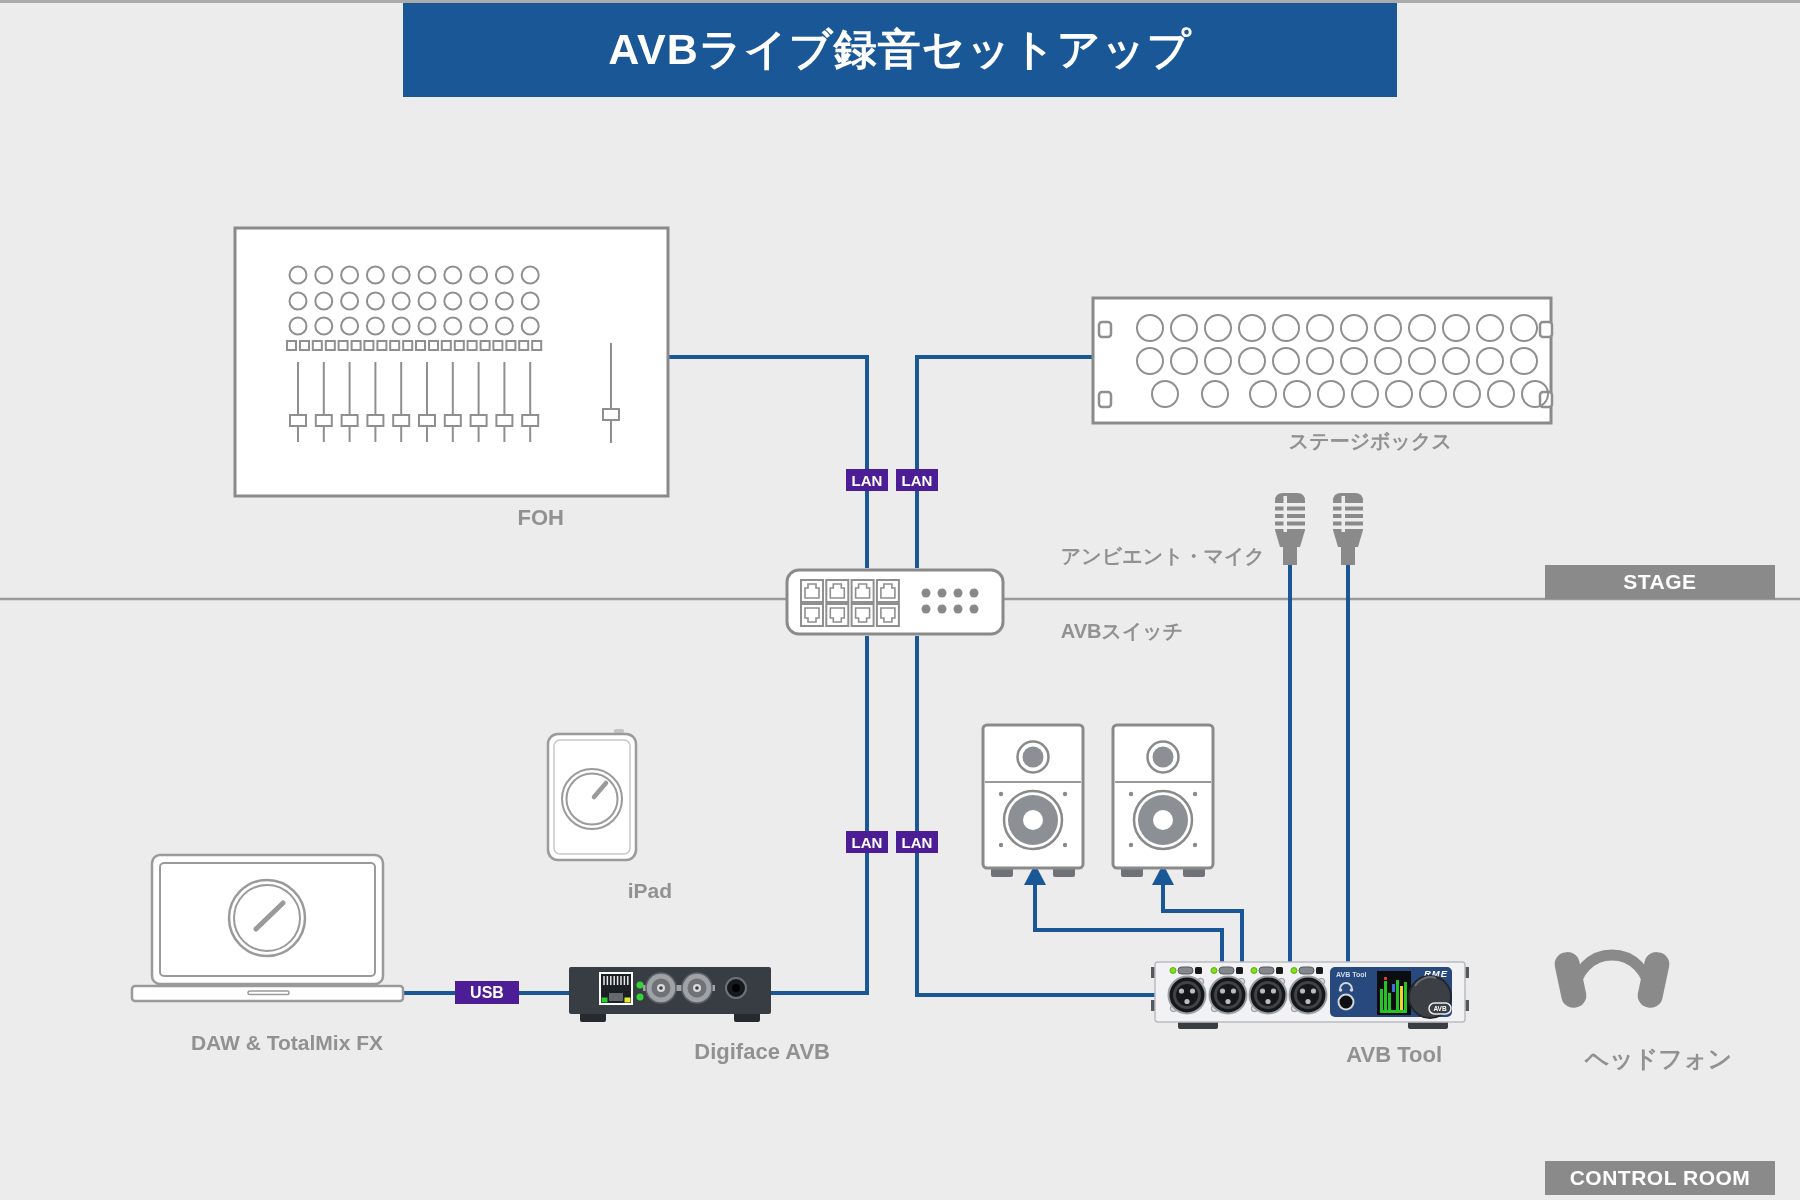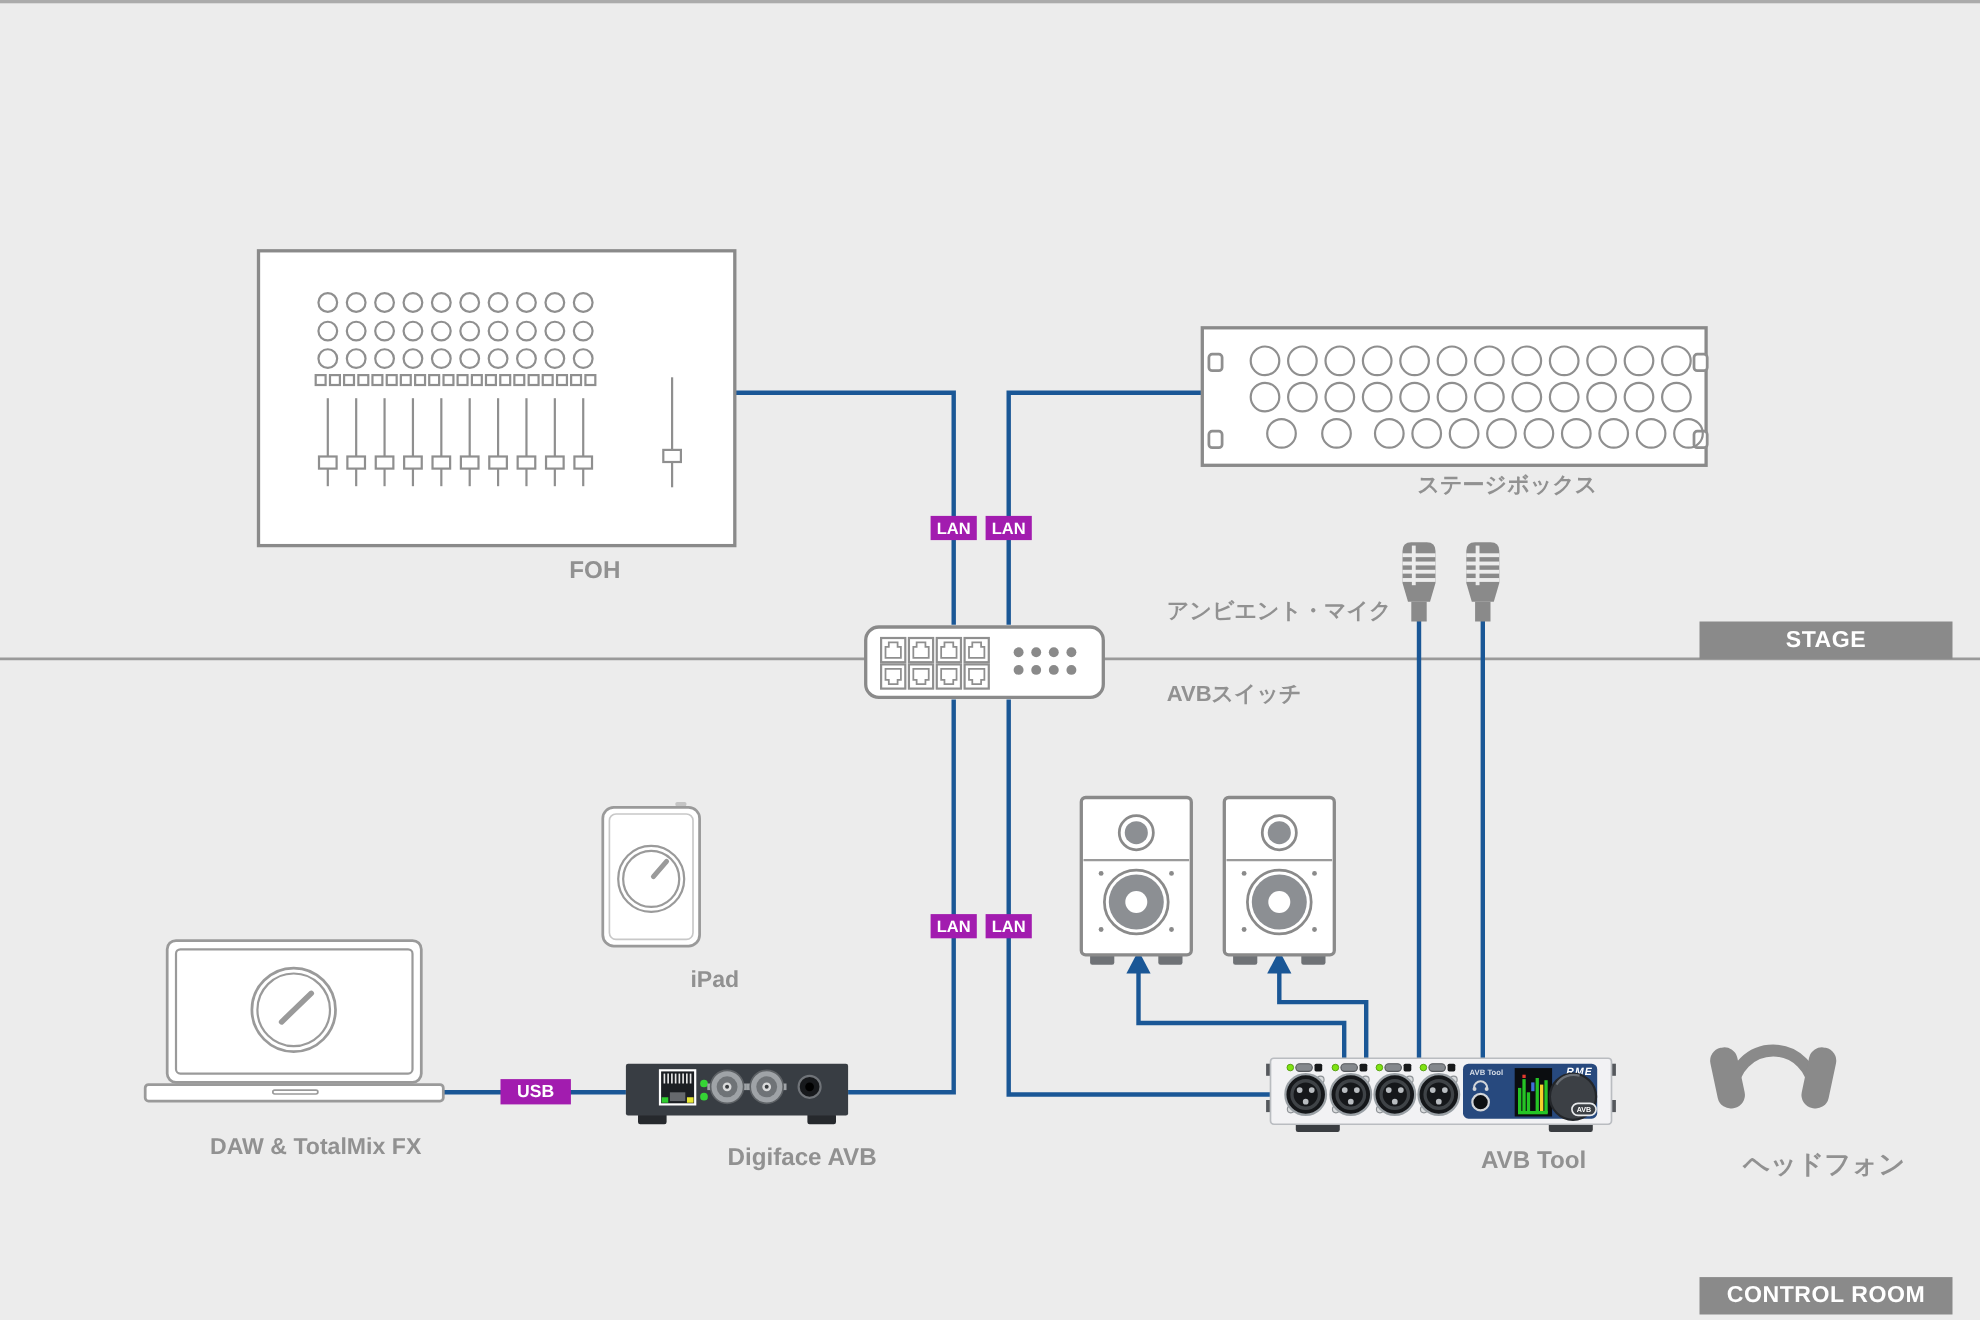--- a/index.html
+++ b/index.html
@@ -3,21 +3,21 @@
 <meta charset="utf-8">
 <style>
   html,body{margin:0;padding:0;background:#ECECEC;}
   .canvas{position:relative;width:1800px;height:1200px;background:#ECECEC;
           font-family:"Liberation Sans",sans-serif;overflow:hidden;}
   .canvas > svg{position:absolute;left:0;top:0;}
   .banner{position:absolute;left:403px;top:3px;width:994px;height:94px;background:#1A5796;
           display:flex;align-items:center;justify-content:center;}
   .banner-title{color:#FFFFFF;font-size:43px;font-weight:700;letter-spacing:1px;}
   .dev-label{position:absolute;color:#919191;font-weight:600;text-align:right;line-height:1.1;}
-  .tag{position:absolute;background:#a21caf;color:#FFFFFF;display:flex;align-items:center;
+  .tag{position:absolute;background:#4c1d95;color:#FFFFFF;display:flex;align-items:center;
        justify-content:center;font-weight:600;}
   .lan{width:42px;height:22px;font-size:15px;}
   .usb{width:64px;height:23px;font-size:16px;}
   .zone-tag{position:absolute;width:230px;height:34px;background:#8A8A8A;color:#FFFFFF;
             font-weight:700;font-size:21px;letter-spacing:.5px;display:flex;align-items:center;
             justify-content:center;margin-left:12px;}
 </style>
 </head>
 <body>
 
@@ -376,32 +376,35 @@
       <text x="1440" y="1011" font-size="6.5" font-weight="700" fill="#FFFFFF" text-anchor="middle">AVB</text>
     </g>
 
     <g fill="#8A8A8A">
       <path d="M 1575 992 A 37 37 0 0 1 1649 992" stroke="#8A8A8A" stroke-width="11" fill="none" stroke-linecap="round"></path>
       <rect x="1558" y="952" width="25" height="56" rx="12" transform="rotate(-12 1570 980)"></rect>
       <rect x="1641" y="952" width="25" height="56" rx="12" transform="rotate(12 1654 980)"></rect>
     </g>
   </svg>
 
+  <div class="banner">
+    <div class="banner-title">AVBライブ録音セットアップ</div>
+  </div>
 
   <div class="zone-tag" style="left:1533px;top:565px;">STAGE</div>
   <div class="zone-tag" style="left:1533px;top:1161px;">CONTROL ROOM</div>
 
   <div class="tag lan" style="left:846px;top:469px;">LAN</div>
   <div class="tag lan" style="left:896px;top:469px;">LAN</div>
   <div class="tag lan" style="left:846px;top:831px;">LAN</div>
   <div class="tag lan" style="left:896px;top:831px;">LAN</div>
   <div class="tag usb" style="left:455px;top:981px;">USB</div>
 
   <div class="dev-label" style="left:364px;top:506px;width:200px;font-size:22px;">FOH</div>
   <div class="dev-label" style="left:1192px;top:430px;width:260px;font-size:20px;">ステージボックス</div>
   <div class="dev-label" style="left:1012px;top:620px;width:220px;font-size:20px;text-align:center;">AVBスイッチ</div>
   <div class="dev-label" style="left:1005px;top:545px;width:260px;font-size:20px;text-align:right;">アンビエント・マイク</div>
   <div class="dev-label" style="left:512px;top:879px;width:160px;font-size:21px;">iPad</div>
   <div class="dev-label" style="left:143px;top:1031px;width:240px;font-size:21px;">DAW &amp; TotalMix FX</div>
-  <div class="dev-label" style="left:557px;top:1040px;width:240px;font-size:22px;">Digiface AVB</div>
+  <div class="dev-label" style="left:590px;top:1040px;width:240px;font-size:22px;">Digiface AVB</div>
   <div class="dev-label" style="left:1202px;top:1043px;width:240px;font-size:22px;">AVB Tool</div>
   <div class="dev-label" style="left:1492px;top:1046px;width:240px;font-size:24px;">ヘッドフォン</div>
 </div>
 
 </body></html>

